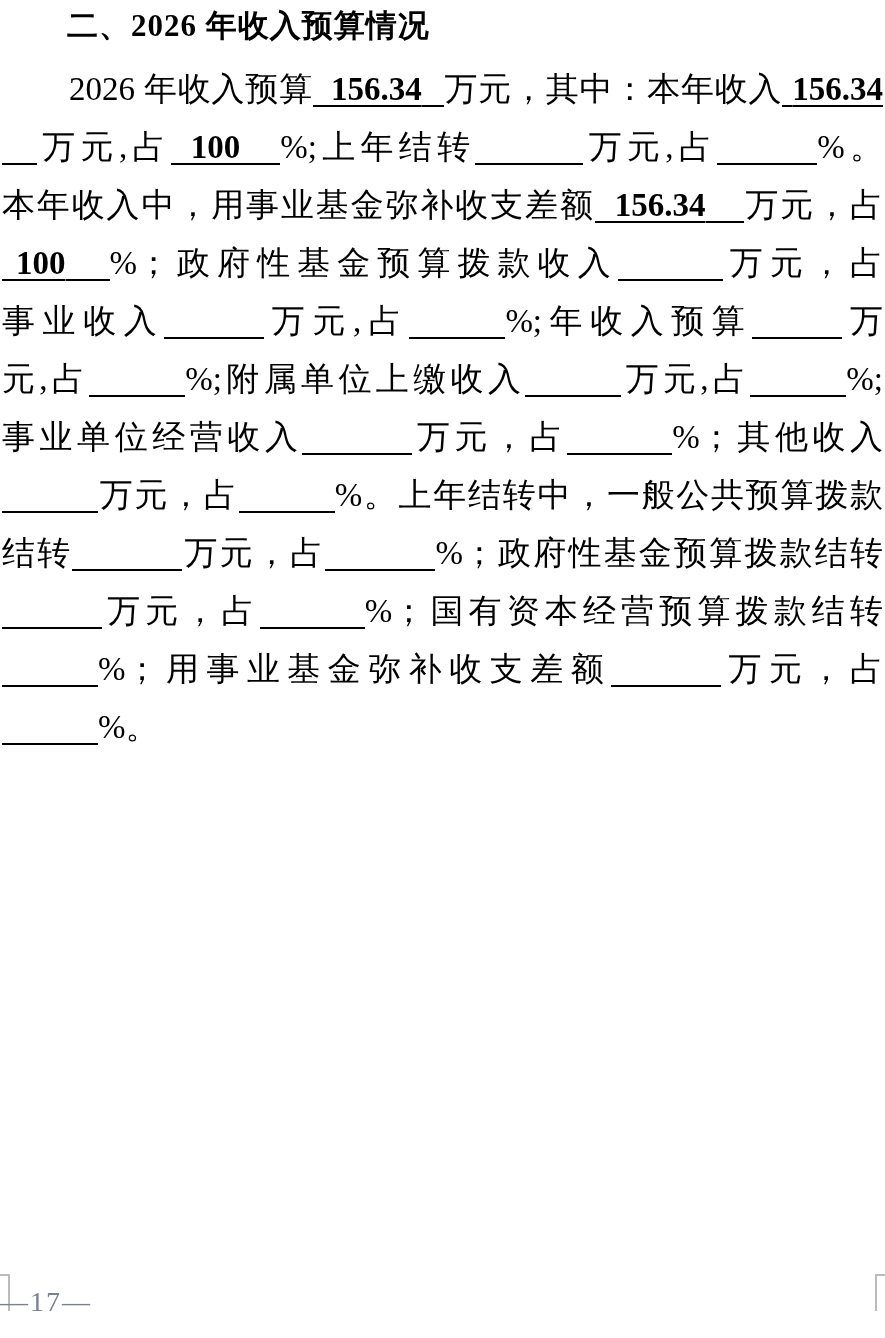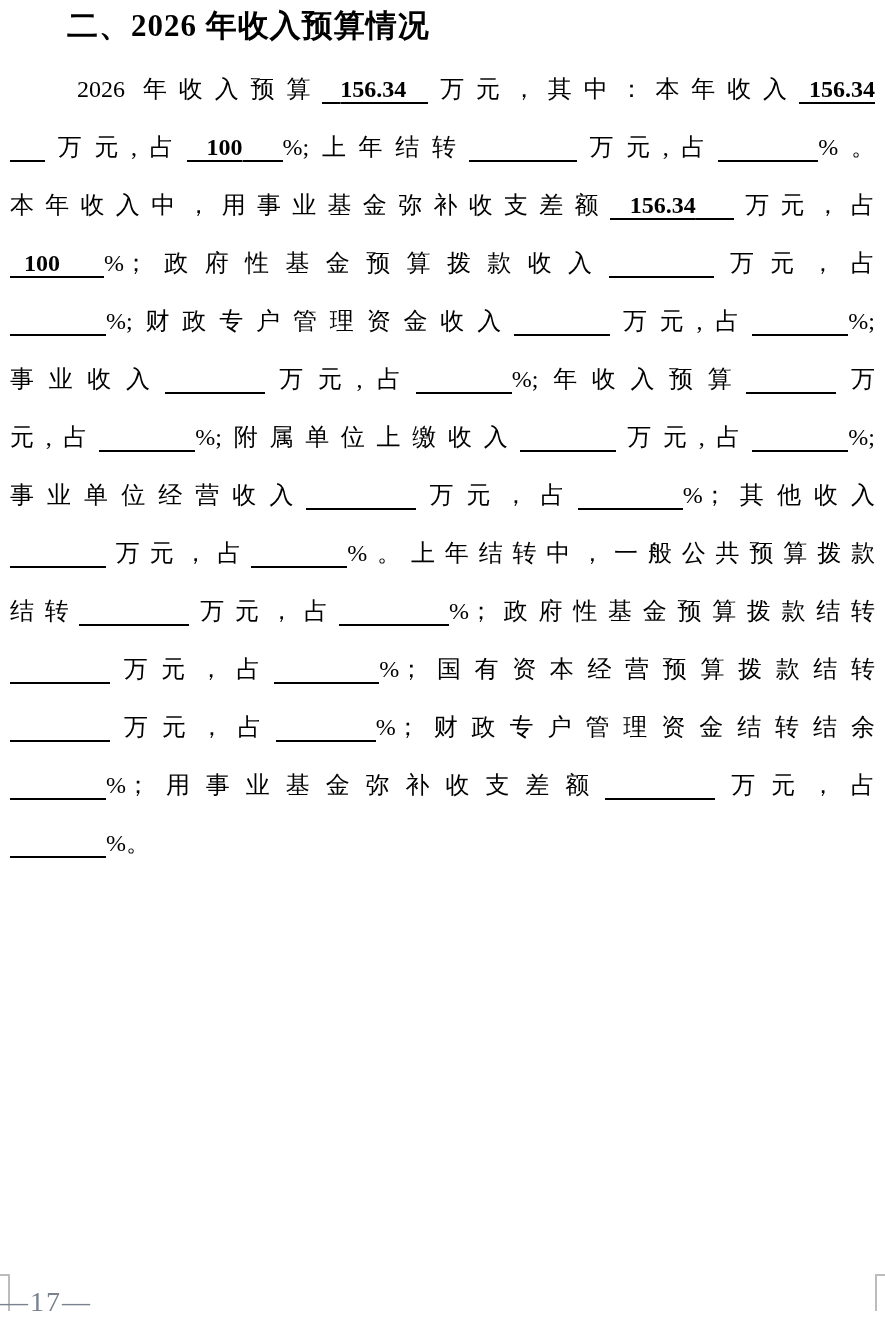--- a/index.html
+++ b/index.html
@@ -14,22 +14,22 @@
   }
   .heading {
     margin: 6px 0 12px 67px;
     font-size: 31px;
     line-height: 40px;
     font-weight: 700;
     letter-spacing: 1px;
   }
   .body-text {
     margin-top: 14px;
-    padding: 0 10px;
-    font-size: 24px;
+    padding: 0 2px;
+    font-size: 33px;
   }
   .line {
     height: 58px;
     line-height: 58px;
     text-align: justify;
     text-align-last: justify;
     white-space: nowrap;
     overflow: hidden;
   }
   .line.last {
@@ -71,28 +71,26 @@
 
 <div class="page" style="color: rgb(0, 0, 0); background: rgb(255, 255, 255);">
 
   <h2 class="heading">二、2026 年收入预算情况</h2>
 
   <div class="body-text">
       <div class="line" style="padding-left: 67px;"><span class="run">2026 年收入预算</span><span class="blank" style="width: 18px;"></span><span class="val">156.34</span><span class="blank" style="width: 22px;"></span><span class="run">万元，其中：本年收入</span><span class="blank" style="width: 10px;"></span><span class="val">156.34</span></div>
       <div class="line"><span class="blank" style="width: 35px;"></span><span class="run">万元,占</span><span class="blank" style="width: 20px;"></span><span class="val">100</span><span class="blank" style="width: 40px;"></span><span class="run">%;上年结转</span><span class="blank" style="width: 108px;"></span><span class="run">万元,占</span><span class="blank" style="width: 100px;"></span><span class="run">%。</span></div>
       <div class="line"><span class="run">本年收入中，用事业基金弥补收支差额</span><span class="blank" style="width: 20px;"></span><span class="val">156.34</span><span class="blank" style="width: 38px;"></span><span class="run">万元，占</span></div>
       <div class="line"><span class="blank" style="width: 14px;"></span><span class="val">100</span><span class="blank" style="width: 44px;"></span><span class="run">%；政府性基金预算拨款收入</span><span class="blank" style="width: 105px;"></span><span class="run">万元，占</span></div>
-      <div class="line"><span class="blank" style="width: 96px;"></span><span class="run">%;财政专户管理资金收入</span><span class="blank" style="width: 96px;"></span><span class="run">万元,占</span><span class="blank" style="width: 96px;"></span><span class="run">%;</span></div>
       <div class="line"><span class="run">事业收入</span><span class="blank" style="width: 100px;"></span><span class="run">万元,占</span><span class="blank" style="width: 96px;"></span><span class="run">%;年收入预算</span><span class="blank" style="width: 90px;"></span><span class="run">万</span></div>
       <div class="line"><span class="run">元,占</span><span class="blank" style="width: 96px;"></span><span class="run">%;附属单位上缴收入</span><span class="blank" style="width: 96px;"></span><span class="run">万元,占</span><span class="blank" style="width: 96px;"></span><span class="run">%;</span></div>
       <div class="line"><span class="run">事业单位经营收入</span><span class="blank" style="width: 110px;"></span><span class="run">万元，占</span><span class="blank" style="width: 105px;"></span><span class="run">%；其他收入</span></div>
       <div class="line"><span class="blank" style="width: 96px;"></span><span class="run">万元，占</span><span class="blank" style="width: 96px;"></span><span class="run">%。上年结转中，一般公共预算拨款</span></div>
       <div class="line"><span class="run">结转</span><span class="blank" style="width: 110px;"></span><span class="run">万元，占</span><span class="blank" style="width: 110px;"></span><span class="run">%；政府性基金预算拨款结转</span></div>
       <div class="line"><span class="blank" style="width: 100px;"></span><span class="run">万元，占</span><span class="blank" style="width: 105px;"></span><span class="run">%；国有资本经营预算拨款结转</span></div>
-      <div class="line"><span class="blank" style="width: 100px;"></span><span class="run">万元，占</span><span class="blank" style="width: 100px;"></span><span class="run">%；财政专户管理资金结转结余</span></div>
       <div class="line"><span class="blank" style="width: 96px;"></span><span class="run">%；用事业基金弥补收支差额</span><span class="blank" style="width: 110px;"></span><span class="run">万元，占</span></div>
       <div class="line last"><span class="blank" style="width: 96px;"></span><span class="run">%。</span></div>
     </div>
 
   <div class="crop-mark crop-left">
     <div class="h" style="border-color: rgb(188, 188, 188);"></div>
     <div class="v" style="border-color: rgb(188, 188, 188);"></div>
   </div>
   <div class="crop-mark crop-right">
     <div class="h" style="border-color: rgb(188, 188, 188);"></div>

